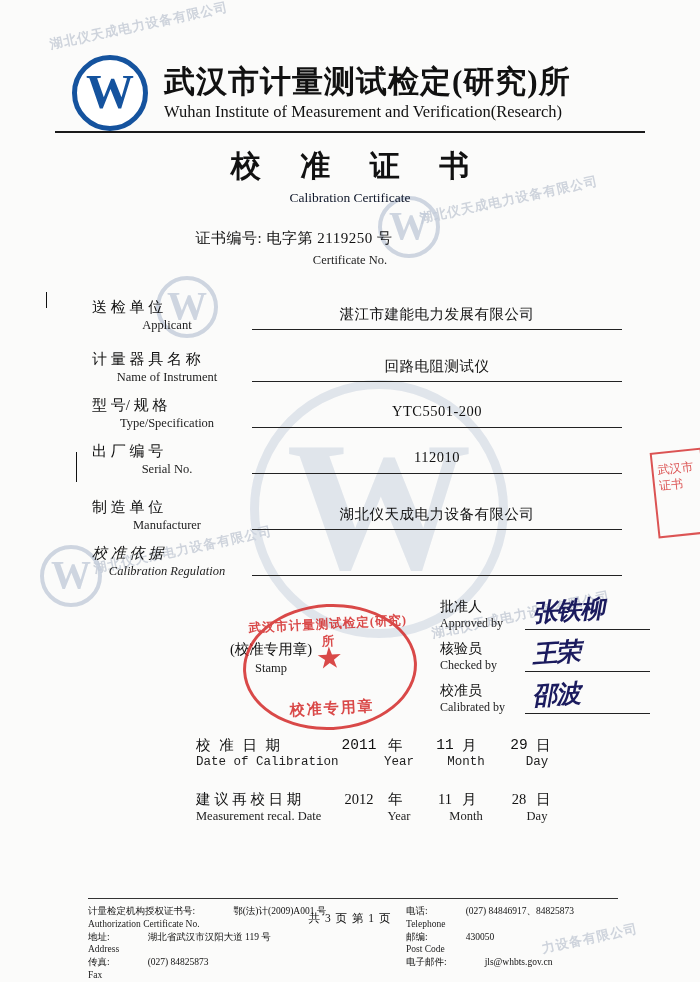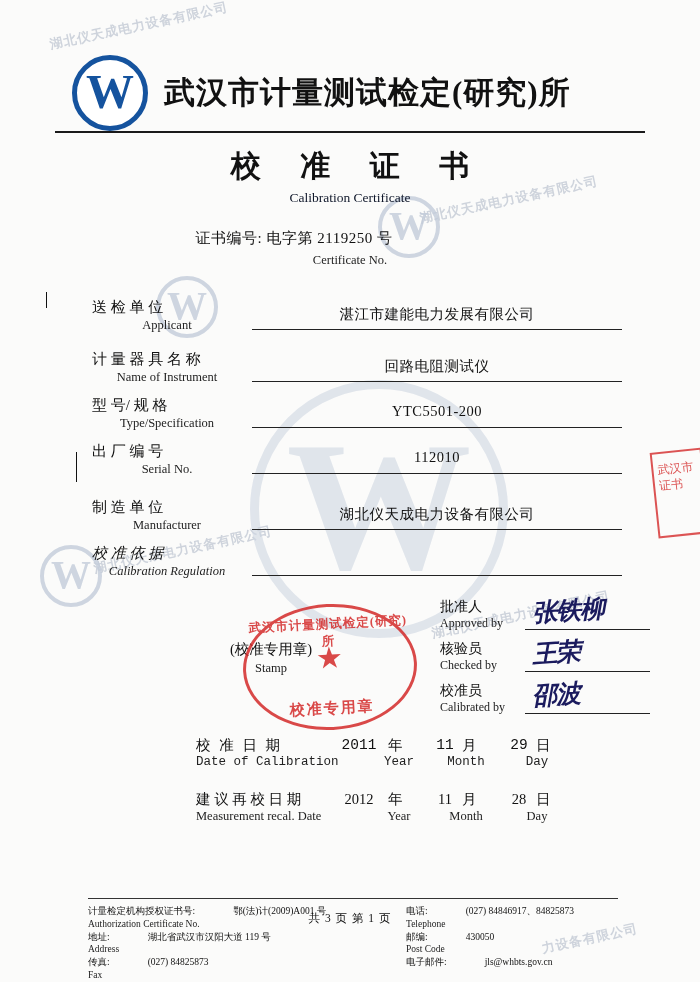--- a/index.html
+++ b/index.html
@@ -454,20 +454,21 @@
   <div class="wm wm-text" style="left:540px; top:940px;">力设备有限公司</div>
   <div class="wm-small-logo" style="left:156px; top:276px;"></div>
   <div class="wm-small-logo" style="left:40px; top:545px;"></div>
   <div class="wm-small-logo" style="left:378px; top:196px;"></div>
   <div class="wm-big-logo"></div>
 
   <div class="header">
     <div class="logo-mark"></div>
     <div class="org-names">
       <div class="org-cn">武汉市计量测试检定(研究)所</div>
+      <div class="org-en">Wuhan Institute of Measurement and Verification(Research)</div>
     </div>
   </div>
   <div class="header-rule"></div>
 
   <div class="title-cn">校 准 证 书</div>
   <div class="title-en">Calibration Certificate</div>
 
   <div class="cert-no-cn">证书编号: 电字第 2119250 号</div>
   <div class="cert-no-en">Certificate No.</div>
 

